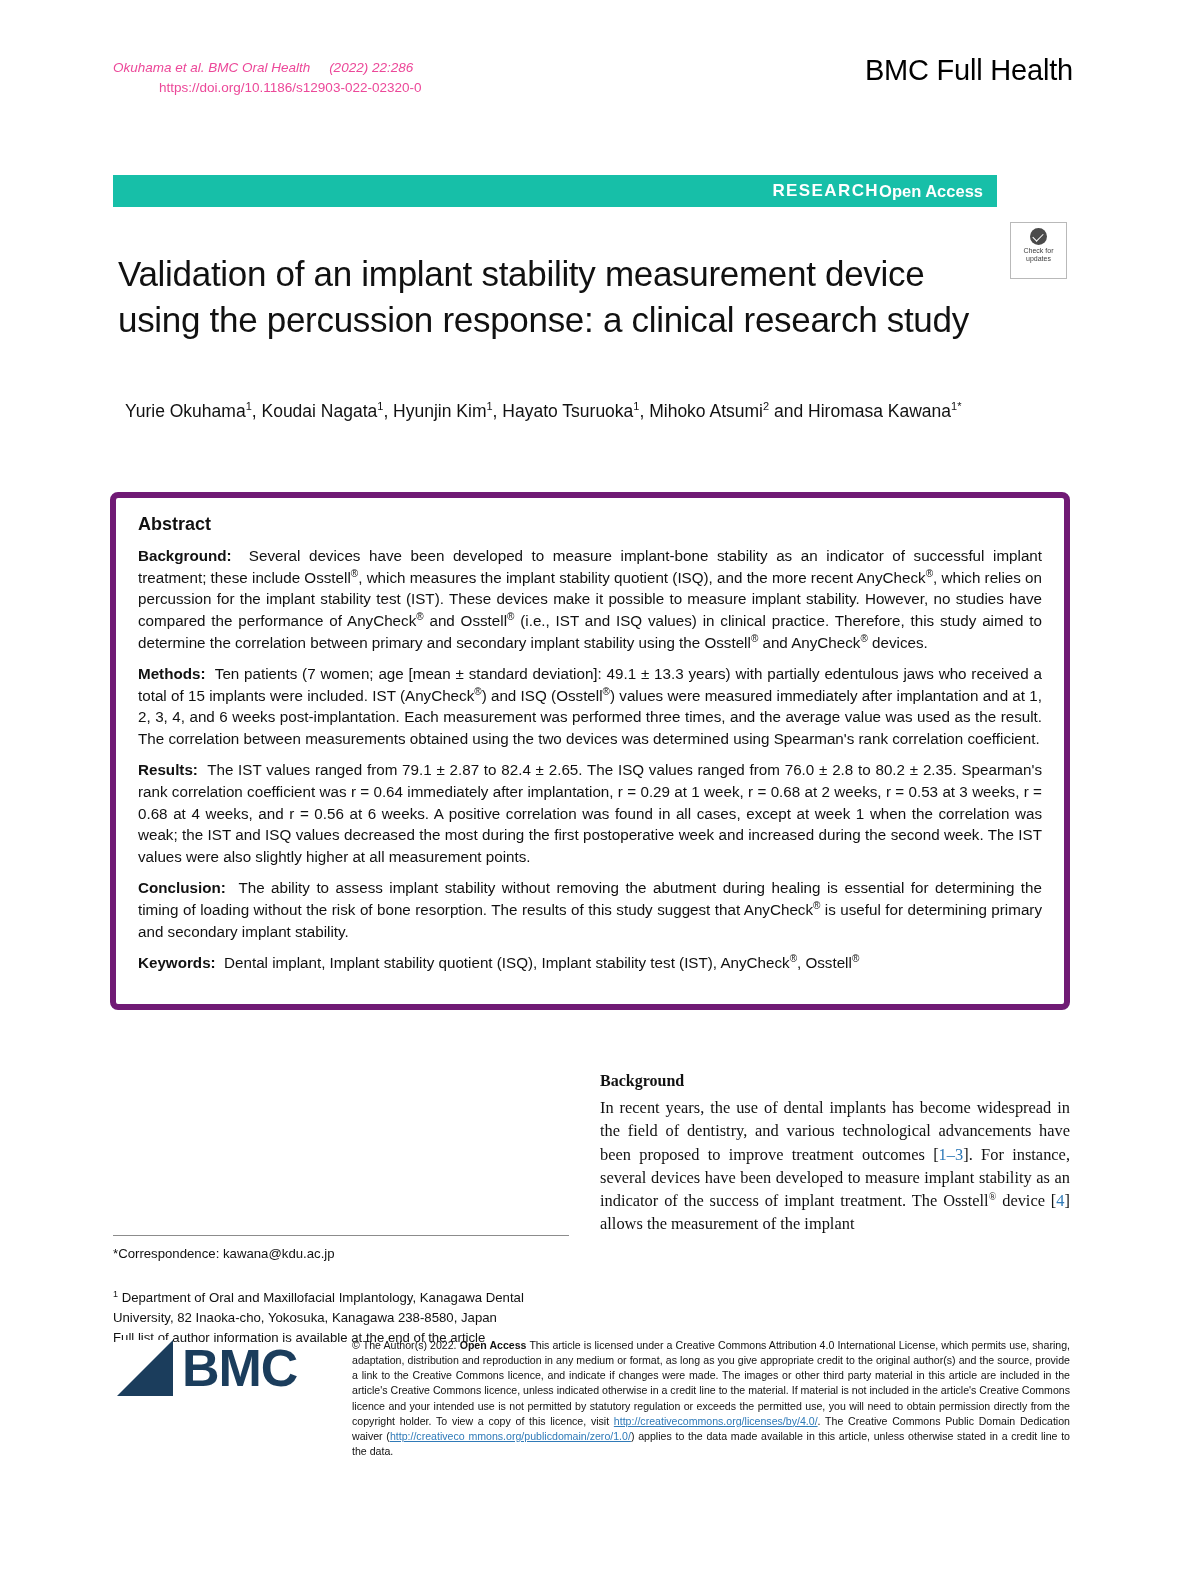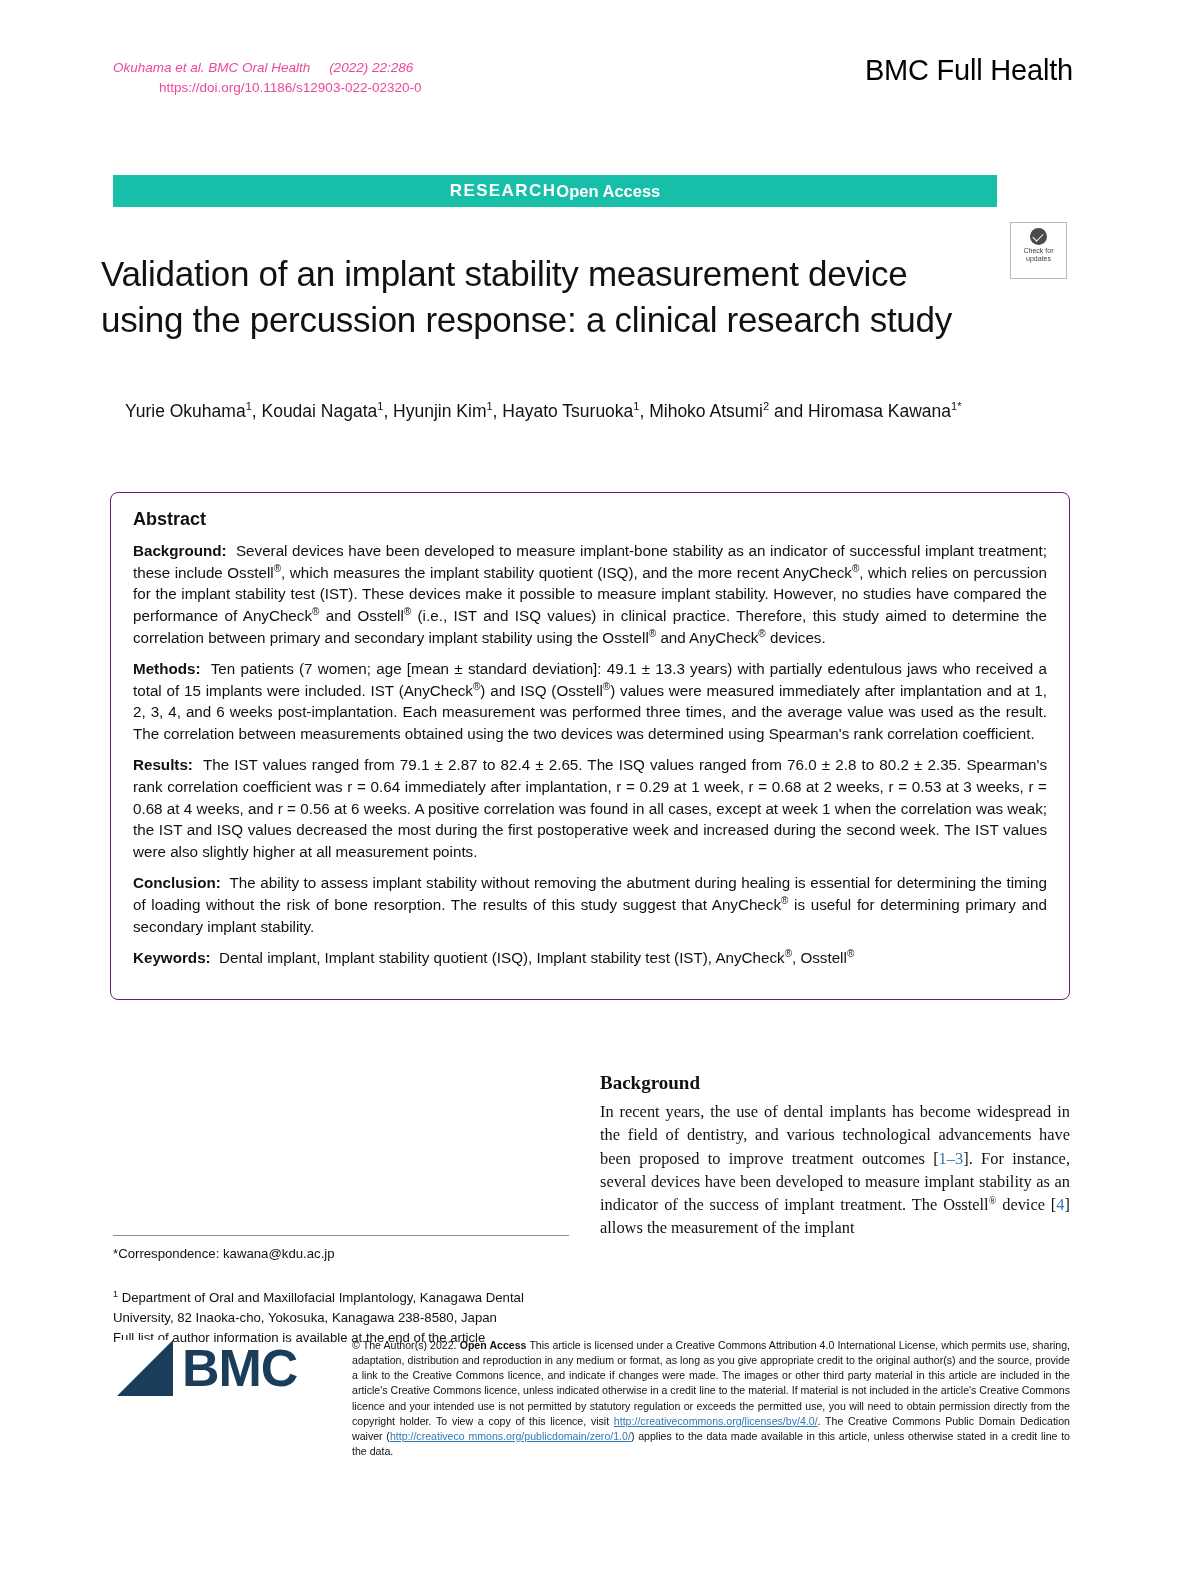--- a/index.html
+++ b/index.html
@@ -57,40 +57,40 @@
   
   .research-bar {
     position: absolute;
     left: 113px;
     top: 175px;
     width: 884px;
     height: 32px;
     background: #17bfa8;
     display: flex;
     align-items: center;
-    justify-content: center;
+    justify-content: flex-end;
     box-sizing: border-box;
     padding: 0 14px 0 14px;
   }
   .research-label {
     color: #ffffff;
     font-weight: bold;
     font-size: 17px;
     letter-spacing: 1.4px;
   }
   .open-access {
     color: #ffffff;
     font-weight: bold;
     font-size: 16.5px;
   }
 
   
   .title {
     position: absolute;
-    left: 101px;
+    left: 118px;
     top: 228px;
     width: 880px;
     font-size: 35px;
     line-height: 1.29;
     font-weight: normal;
     color: #111;
     letter-spacing: -0.3px;
   }
   .authors {
     position: absolute;
@@ -137,21 +137,21 @@
     color: #3d3d3d;
   }
 
   
   .abstract-box {
     position: absolute;
     left: 110px;
     top: 492px;
     width: 960px;
     box-sizing: border-box;
-    border: 1px solid #701a75;
+    border: 6px solid #701a75;
     border-radius: 8px;
     padding: 16px 22px 18px 22px;
     background: #ffffff;
   }
   .abstract-title {
     font-size: 18px;
     font-weight: bold;
     margin: 0 0 10px 0;
     color: #111;
   }
@@ -187,21 +187,21 @@
   .correspondence sup { font-size: 9px; vertical-align: super; }
 
   
   .bg-col {
     position: absolute;
     left: 600px;
     top: 1072px;
     width: 470px;
   }
   .bg-head {
-    font-size: 19px;
+    font-size: 16px;
     font-weight: bold;
     font-family: "Liberation Serif", serif;
     margin: 0 0 6px 0;
     color: #111;
   }
   .bg-text {
     font-family: "Liberation Serif", serif;
     font-size: 16.4px;
     line-height: 1.42;
     text-align: justify;

